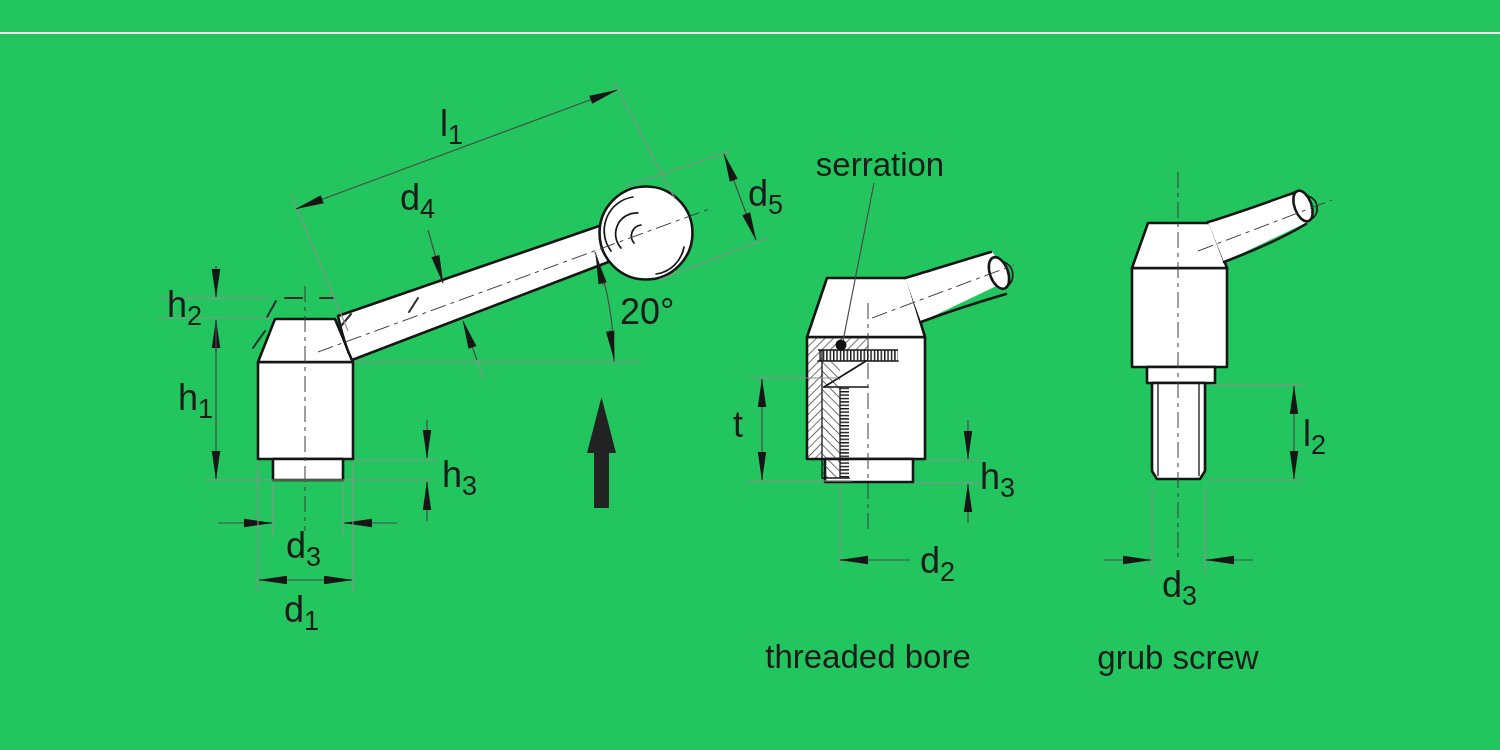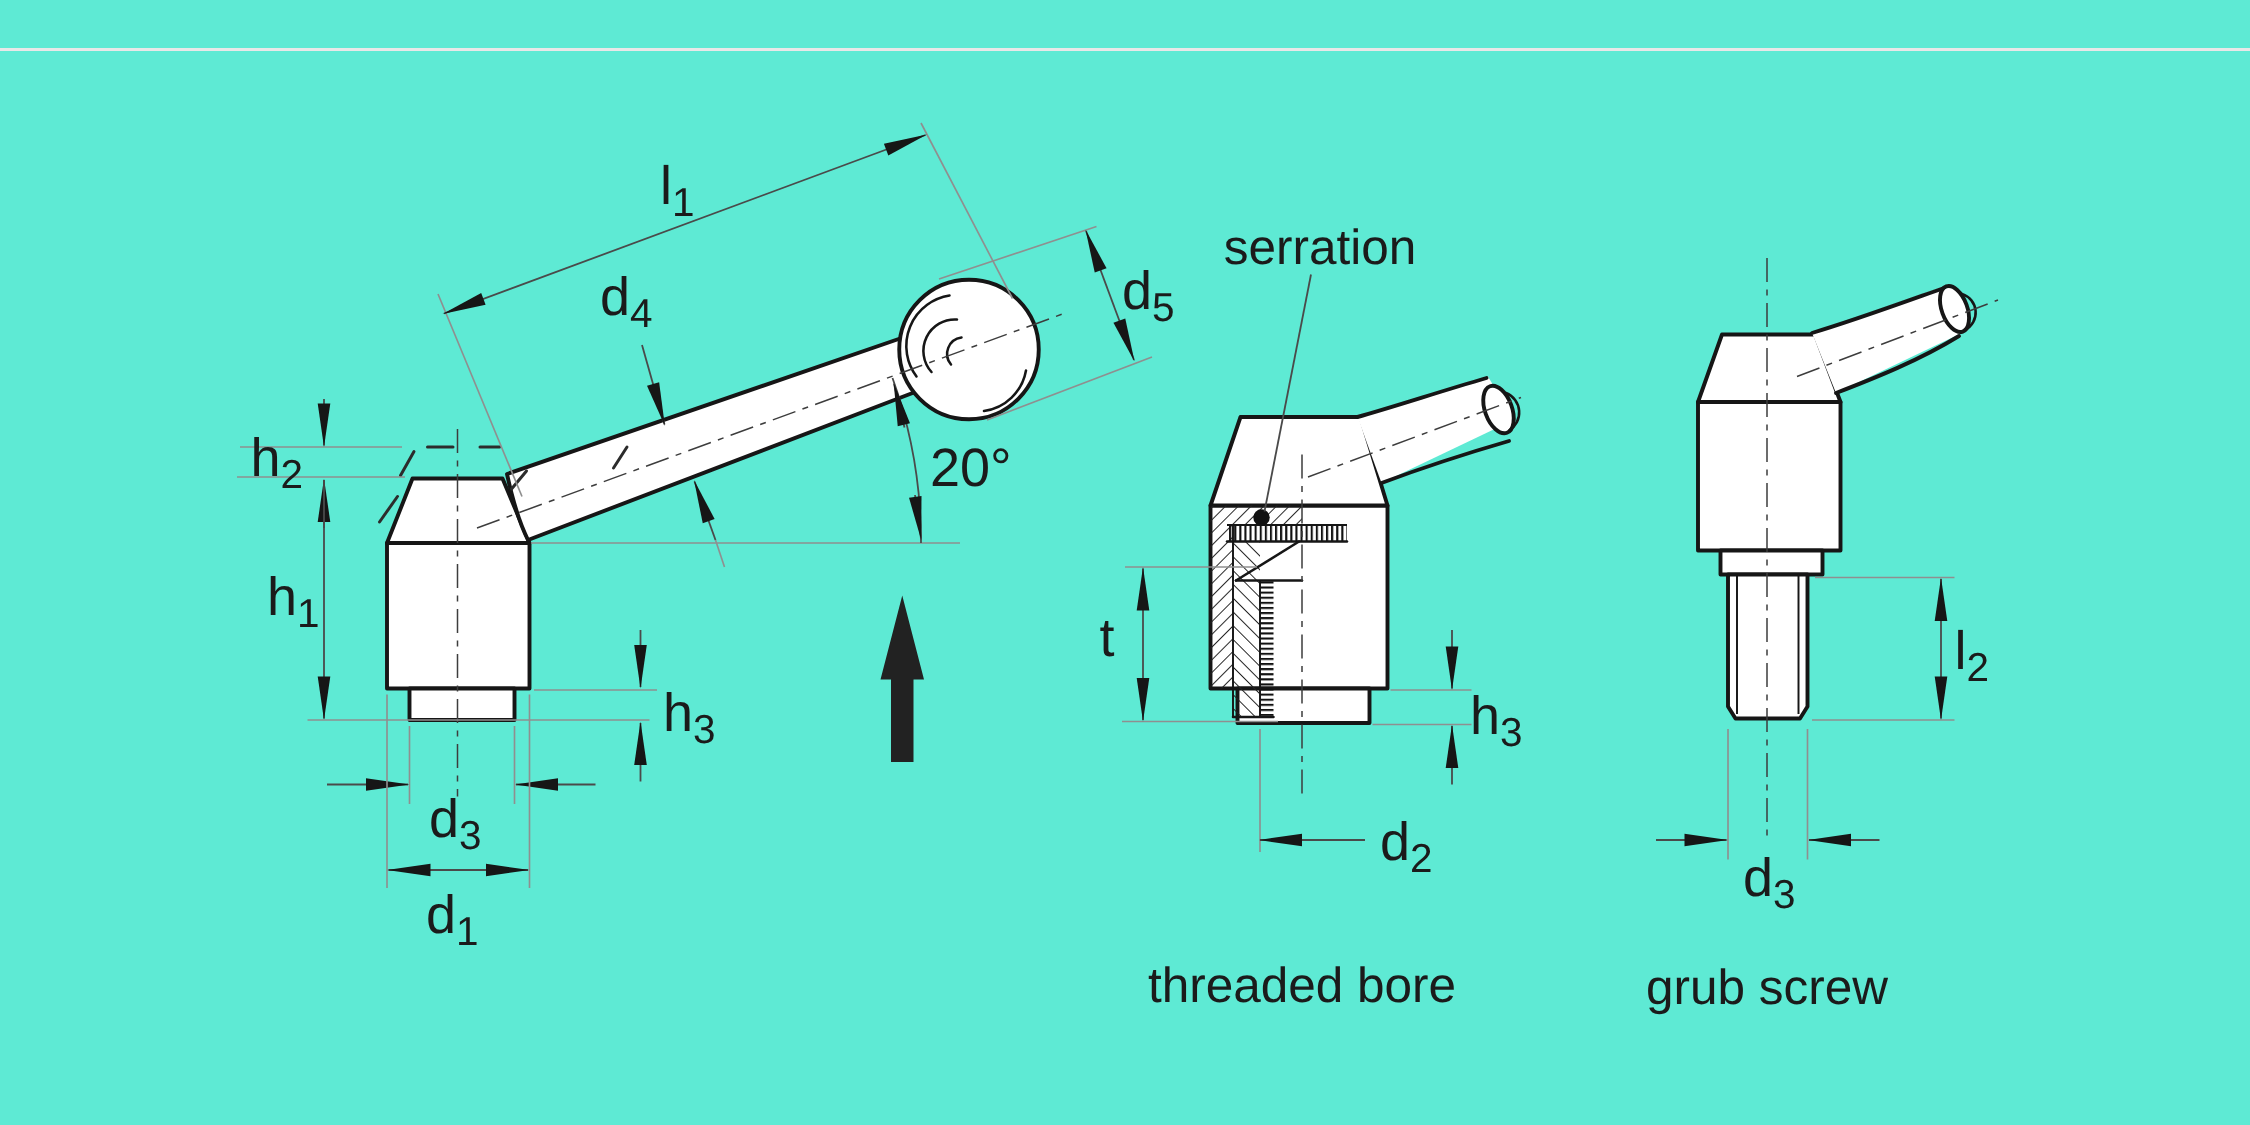--- a/index.html
+++ b/index.html
@@ -1,16 +1,16 @@
 <!DOCTYPE html>
 <html><head>
 <meta charset="utf-8">
 <style>
   html,body{margin:0;padding:0;background:#ffffff;width:1500px;height:750px;overflow:hidden;}
-  #stage{position:relative;width:1500px;height:750px;background:#5eead4;}
+  #stage{position:relative;width:1500px;height:750px;background:#22c55e;}
   svg{display:block;}
   .outlineF{fill:#ffffff;stroke:#161616;stroke-width:2.6;stroke-linejoin:round;}
   .outline{fill:none;stroke:#161616;stroke-width:2.6;stroke-linejoin:round;stroke-linecap:round;}
   .med{fill:none;stroke:#161616;stroke-width:1.7;stroke-linecap:round;}
   .fine{fill:none;stroke:#161616;stroke-width:1.3;}
   .dim{fill:none;stroke:#4a4a4a;stroke-width:1.2;}
   .ext{fill:none;stroke:#8f8f8f;stroke-width:1.1;}
   .phantom{fill:none;stroke:#2c2c2c;stroke-width:2;stroke-linecap:round;}
   .cl{fill:none;stroke:#3d3d3d;stroke-width:1;stroke-dasharray:16 5 4 5;}
   .lbl{font-family:"Liberation Sans",sans-serif;font-size:36px;fill:#1b1b1b;}

